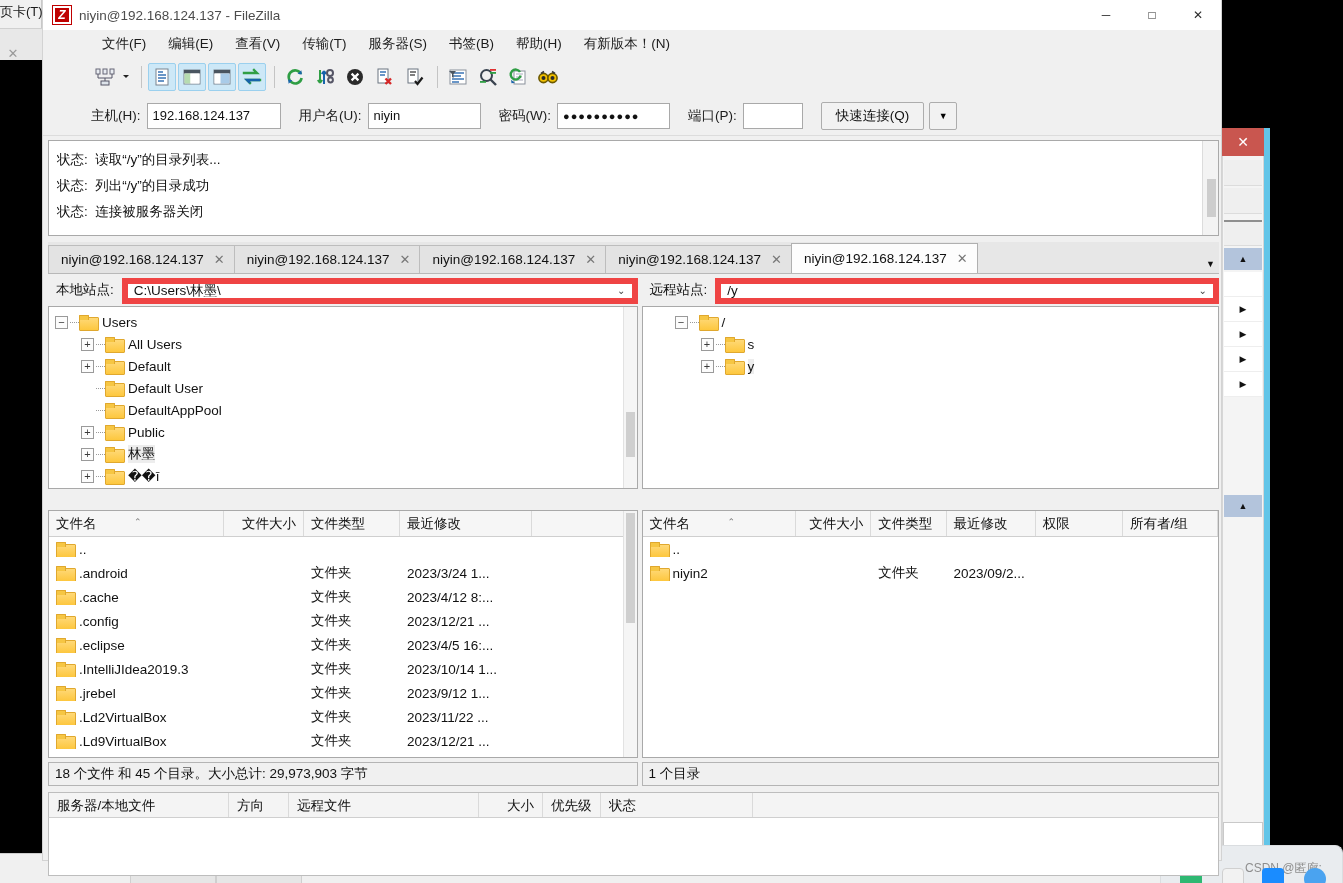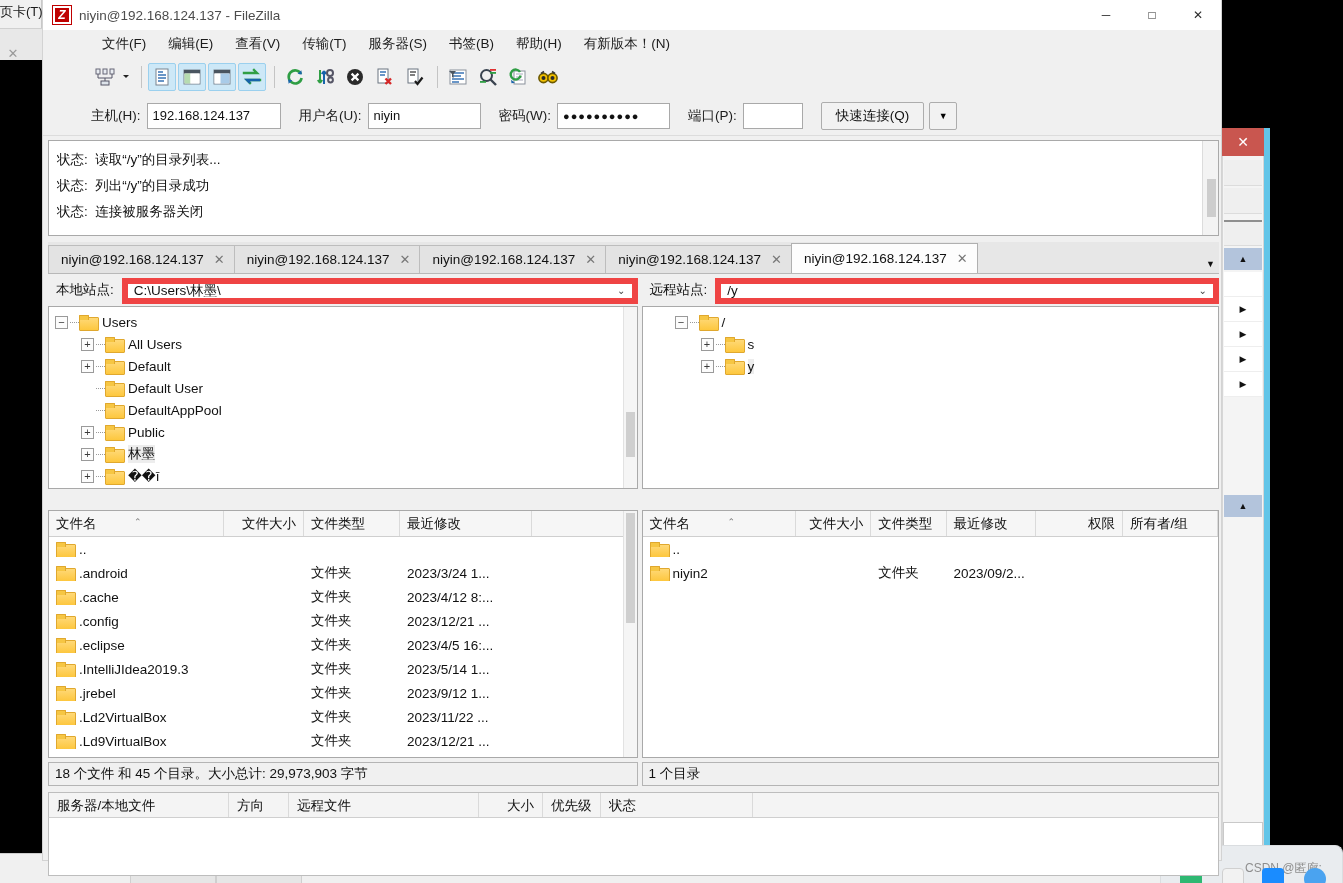--- a/index.html
+++ b/index.html
@@ -653,21 +653,21 @@
               <div class="fl-cell" style="width: 96px; text-align: left;">文件夹</div>
               <div class="fl-cell" style="width: 132px; text-align: left;">2023/4/5 16:...</div>
             </div>
             <div class="fl-row">
               <div class="fl-cell name" style="width: 175px; text-align: left;">
                 <div class="folder"></div>
                 <span>.IntelliJIdea2019.3</span>
               </div>
               <div class="fl-cell num" style="width: 80px; text-align: right;"></div>
               <div class="fl-cell" style="width: 96px; text-align: left;">文件夹</div>
-              <div class="fl-cell" style="width: 132px; text-align: left;">2023/5/14 1...</div>
+              <div class="fl-cell" style="width: 132px; text-align: left;">2023/10/14 1...</div>
             </div>
             <div class="fl-row">
               <div class="fl-cell name" style="width: 175px; text-align: left;">
                 <div class="folder"></div>
                 <span>.jrebel</span>
               </div>
               <div class="fl-cell num" style="width: 80px; text-align: right;"></div>
               <div class="fl-cell" style="width: 96px; text-align: left;">文件夹</div>
               <div class="fl-cell" style="width: 132px; text-align: left;">2023/9/12 1...</div>
             </div>
@@ -694,21 +694,21 @@
           <div class="fl-thumb"></div>
         </div>
       </div>
       <div style="width:4px"></div>
       <div class="filelist" style="width:578px; height:248px;">
         <div class="fl-header" id="remote-head">
             <div class="fl-th" style="width: 155px;">文件名<span class="sort-caret" style="left: 85px; top: -1px;">⌃</span></div>
             <div class="fl-th num" style="width: 76px;">文件大小</div>
             <div class="fl-th" style="width: 76px;">文件类型</div>
             <div class="fl-th" style="width: 90px;">最近修改</div>
-            <div class="fl-th" style="width: 88px; text-align: right;">权限</div>
+            <div class="fl-th" style="width: 88px;">权限</div>
             <div class="fl-th" style="width: 96px;">所有者/组</div>
           </div>
         <div class="fl-rows" id="remote-rows">
             <div class="fl-row">
               <div class="fl-cell name" style="width: 155px; text-align: left;">
                 <div class="folder"></div>
                 <span>..</span>
               </div>
               <div class="fl-cell num" style="width: 76px; text-align: right;"></div>
               <div class="fl-cell" style="width: 76px; text-align: left;"></div>

